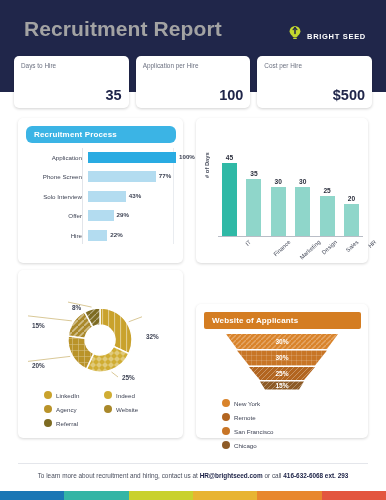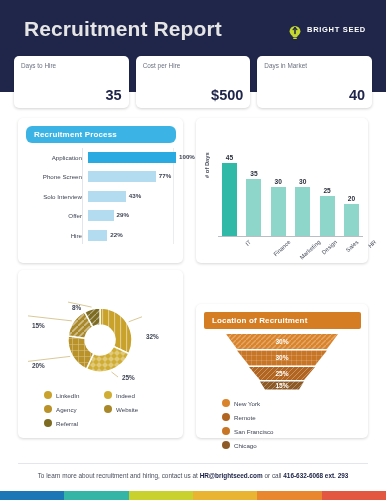--- a/index.html
+++ b/index.html
@@ -12,26 +12,26 @@
   }
   .page{width:386px;height:500px;position:relative;background:#fff;}
 
   
   .header{
     position:absolute;left:0;top:0;width:386px;height:92px;
     background:#20264a;
   }
   .title{
     position:absolute;left:24px;top:17px;
-    font-size:21px;font-weight:bold;color:#e5e5e5;
+    font-size:21px;font-weight:bold;color:#a3a3a3;
     letter-spacing:.1px;
   }
   .logo{
     position:absolute;right:20px;top:25px;
-    display:flex;align-items:flex-start;gap:5px;
+    display:flex;align-items:flex-end;gap:5px;
   }
   .logo-text{
     font-size:7.5px;font-weight:bold;color:#ffffff;letter-spacing:.7px;
   }
 
   
   .kpis{
     position:absolute;left:14px;top:56px;width:358px;height:52px;
     display:flex;gap:7px;
   }
@@ -191,26 +191,26 @@
       <span class="logo-text">BRIGHT SEED</span>
     </div>
   </div>
 
   <div class="kpis">
     <div class="kpi">
       <div class="kpi-label">Days to Hire</div>
       <div class="kpi-value">35</div>
     </div>
     <div class="kpi">
+      <div class="kpi-label">Application per Hire</div>
+      <div class="kpi-value">100</div>
+    </div>
+    <div class="kpi">
       <div class="kpi-label">Cost per Hire</div>
       <div class="kpi-value">$500</div>
-    </div>
-    <div class="kpi">
-      <div class="kpi-label">Days in Market</div>
-      <div class="kpi-value">40</div>
     </div>
   </div>
 
   <div class="panel" id="panel-process">
     <div class="panel-head" style="background: rgb(59, 180, 229); border-radius: 6px;">
       <span>Recruitment Process</span>
     </div>
     <div class="proc-axis"></div>
     <div class="proc-axis2"></div>
     <div class="proc-wrap" id="proc-wrap">
@@ -347,21 +347,21 @@
         </div>
         <div class="lg-item">
           <span class="lg-sw" style="background: rgb(125, 107, 34);"></span>
           <span class="lg-tx">Referral</span>
         </div>
       </div>
   </div>
 
   <div class="panel" id="panel-location">
     <div class="panel-head" style="background: rgb(212, 125, 34);">
-      <span>Location of Recruitment</span>
+      <span>Website of Applicants</span>
     </div>
     <div class="fn-area" id="fn-area"><svg width="172" height="62" viewBox="0 0 172 62">
           <defs>
             <pattern id="f0" width="5" height="5" patternUnits="userSpaceOnUse">
               <rect width="5" height="5" fill="#d9832a"></rect>
               <path d="M0,5 L5,0" stroke="rgba(255,255,255,.30)" stroke-width="1.3" fill="none"></path>
             </pattern>
             <pattern id="f1" width="5" height="5" patternUnits="userSpaceOnUse">
               <rect width="5" height="5" fill="#c87526"></rect>
               <path d="M0,0 L5,0 M0,0 L0,5" stroke="rgba(255,255,255,.30)" stroke-width="1" fill="none"></path>

